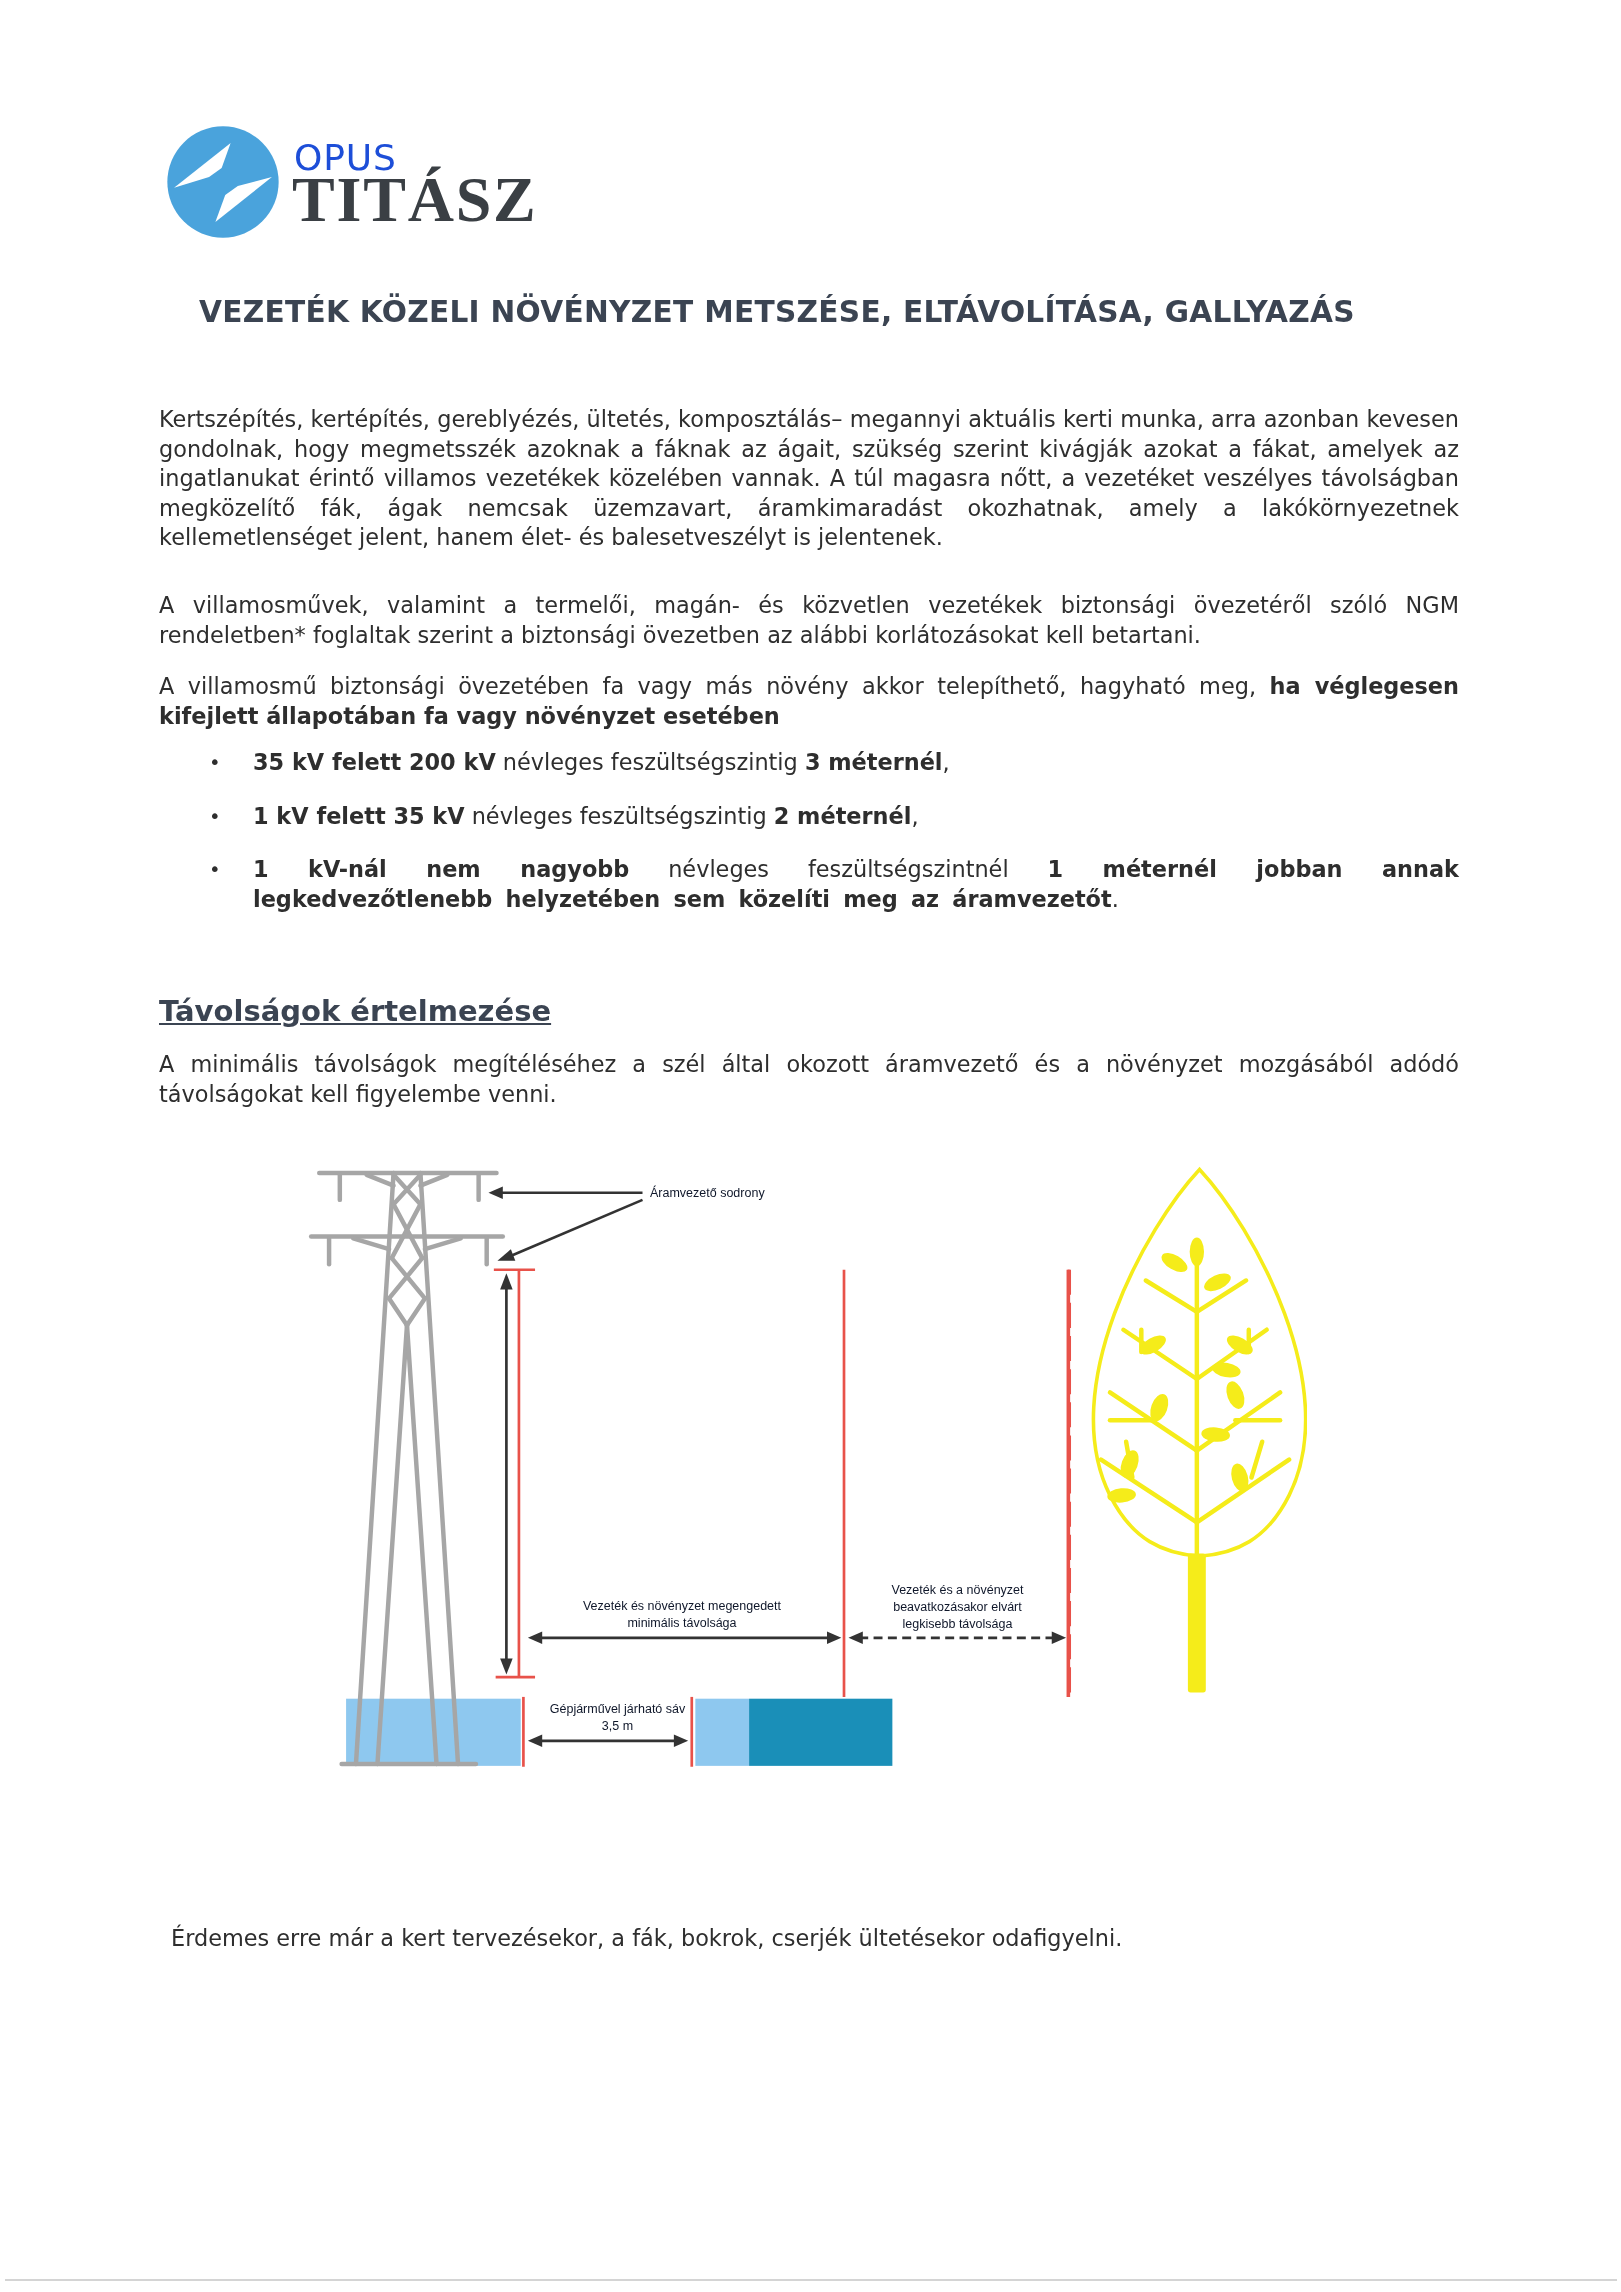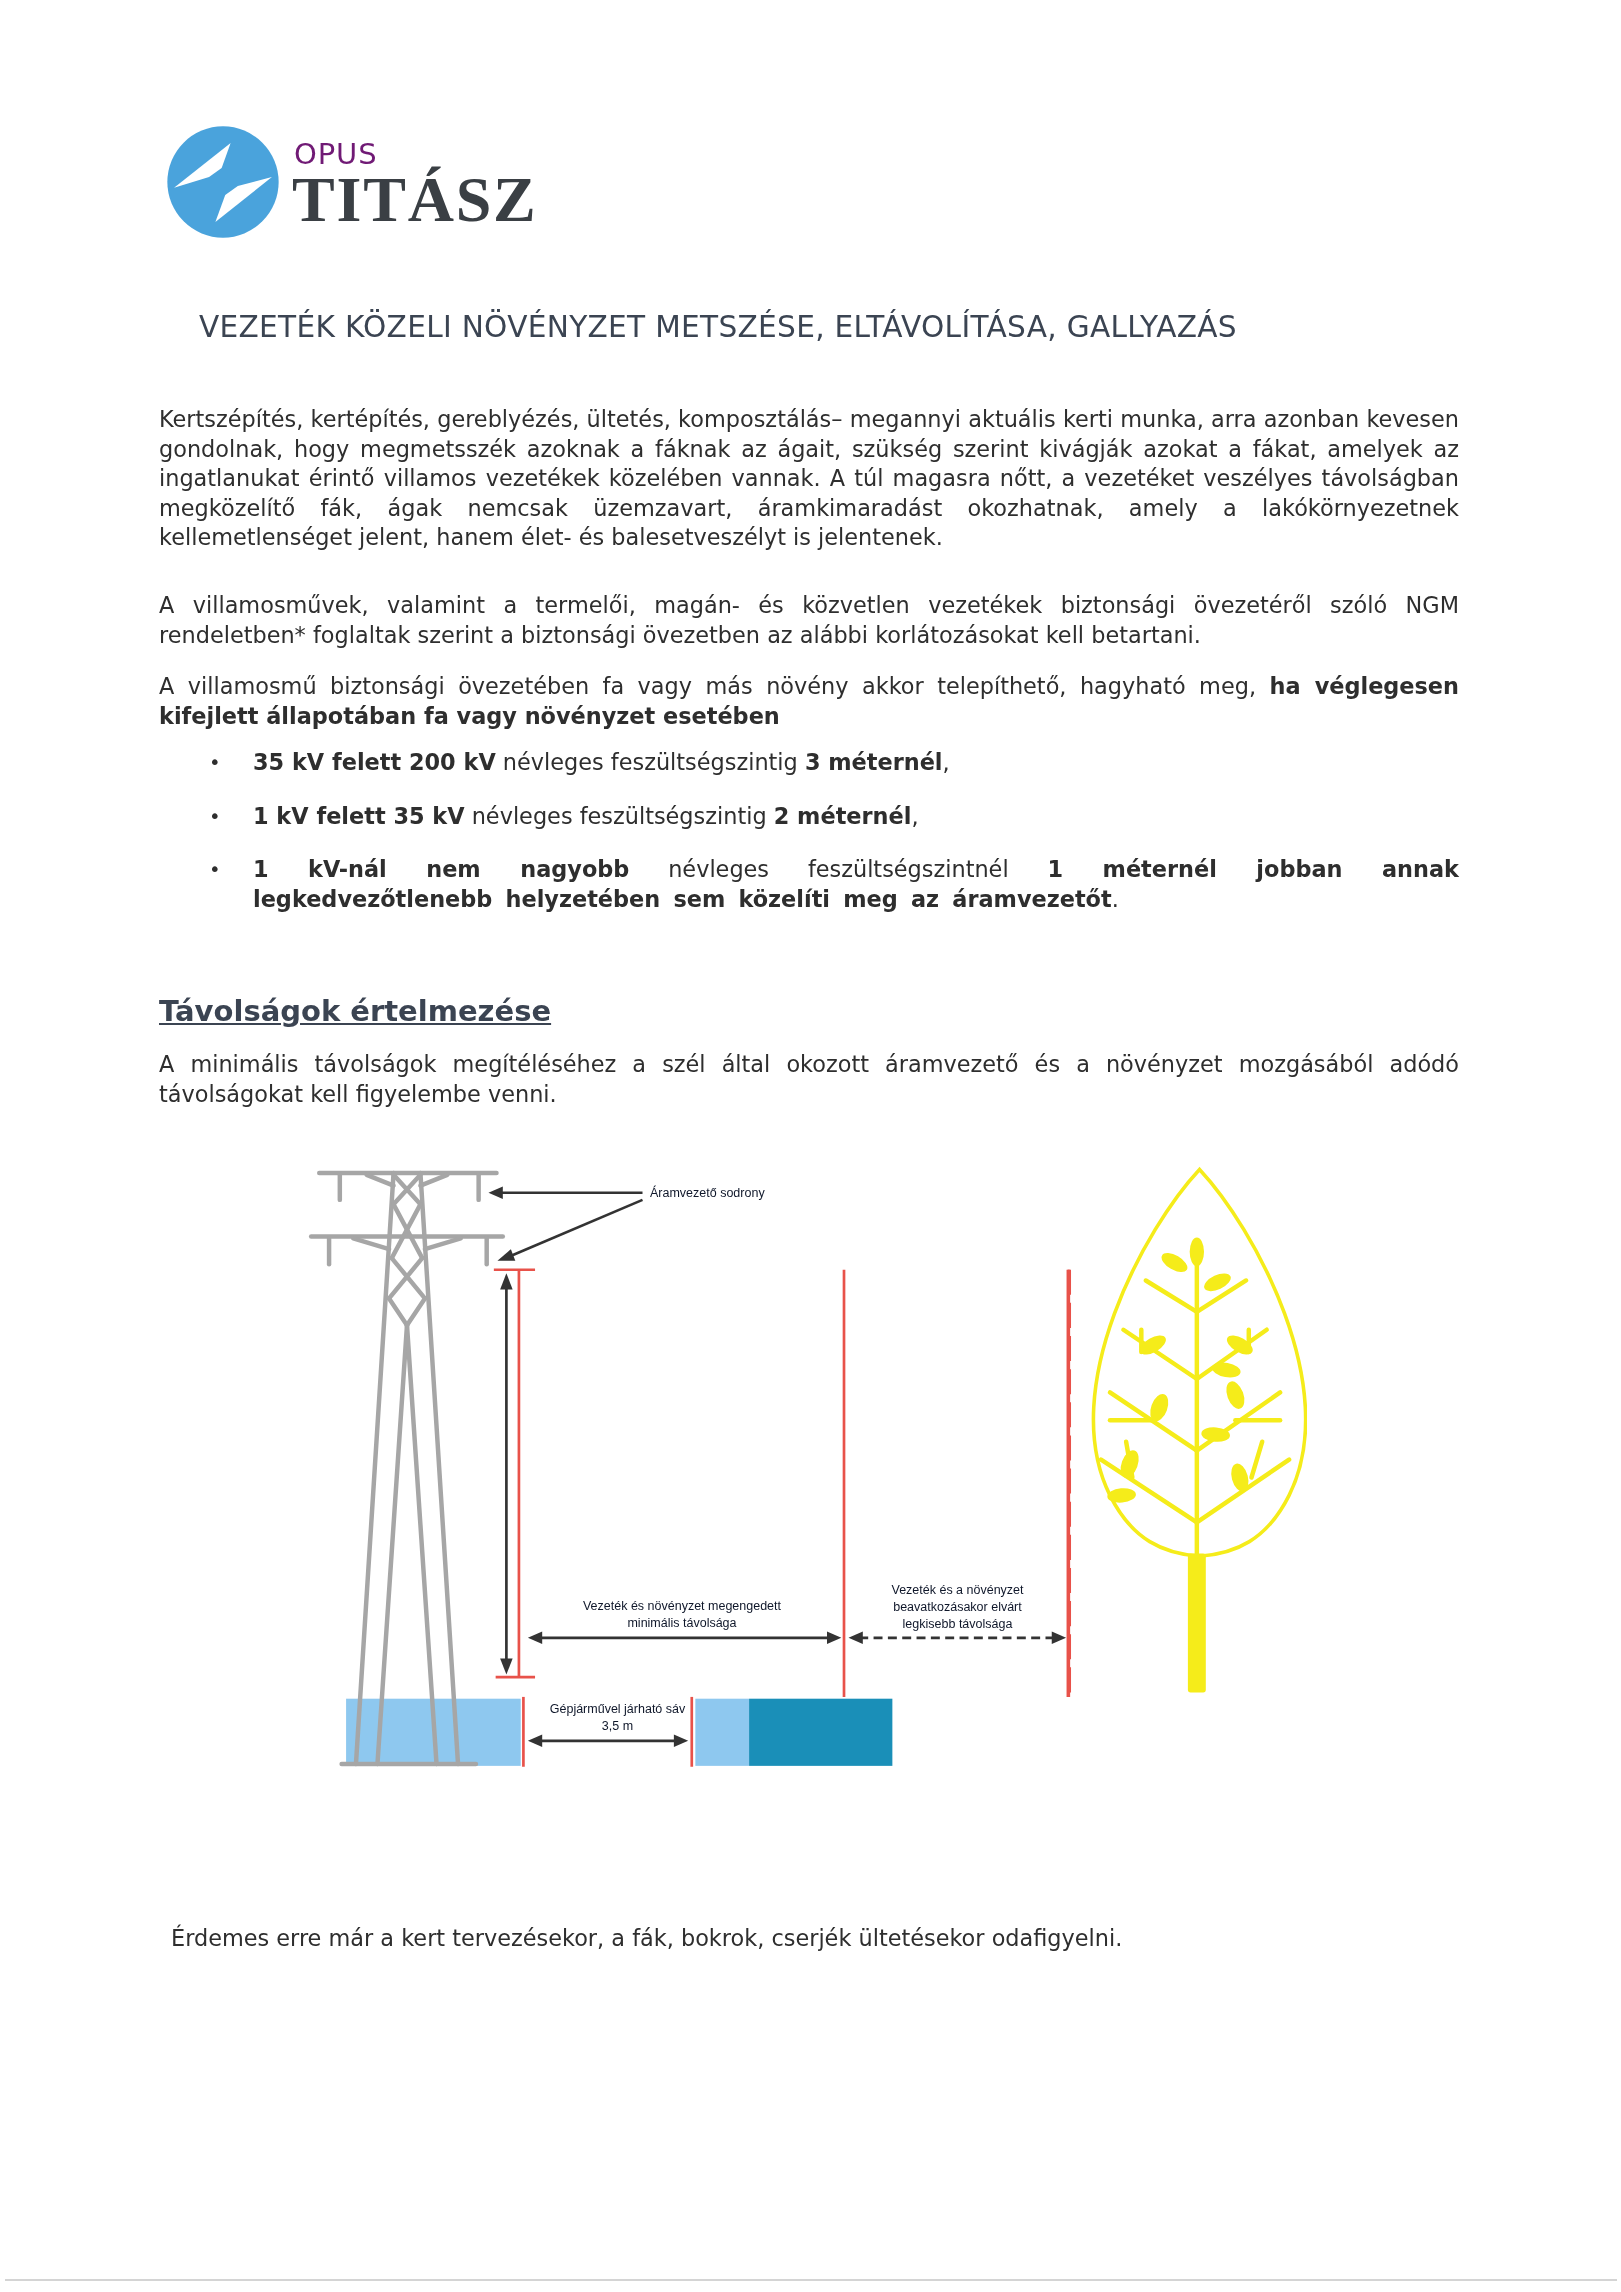--- a/index.html
+++ b/index.html
@@ -3,26 +3,26 @@
 <meta charset="utf-8">
 <style>
   html, body { margin: 0; padding: 0; background: #ffffff; }
   body { width: 1621px; height: 2293px; position: relative; overflow: hidden;
          font-family: "DejaVu Sans", sans-serif; color: #2b2b2b; }
   .page { position: absolute; left: 0; top: 0; width: 1621px; height: 2293px; }
 
   
   .logo { position: absolute; left: 166px; top: 125px; width: 385px; height: 121px; }
   .logo-circle { position: absolute; left: 0; top: 0; width: 114px; height: 114px; }
-  .logo-opus { position: absolute; left: 128px; top: 11.6px; font-size: 29px; font-weight: normal;
-               color: #701a75; letter-spacing: 0.9px; font-family: "DejaVu Sans", sans-serif; }
+  .logo-opus { position: absolute; left: 128px; top: 11.6px; font-size: 36px; font-weight: normal;
+               color: #1d4ed8; letter-spacing: 0.9px; font-family: "DejaVu Sans", sans-serif; }
   .logo-titasz { position: absolute; left: 126px; top: 43px; font-size: 64px; font-weight: bold;
                  color: #3a3f44; letter-spacing: 1.8px; font-family: Liberation Serif, serif; line-height: 1; }
 
-  .title { position: absolute; left: 199px; top: 310px; width: 1254px; font-size: 29.6px; font-weight: normal;
+  .title { position: absolute; left: 199px; top: 295px; width: 1254px; font-size: 29.6px; font-weight: bold;
            color: #3b4452; letter-spacing: 0.3px; }
 
   .para { position: absolute; left: 159px; width: 1300px; font-size: 22.4px; line-height: 29.6px;
           text-align: justify; color: #2e2e2e; }
   .para b { font-weight: bold; }
 
   .bullets { position: absolute; left: 159px; top: 748px; width: 1300px; }
   .bullet { position: relative; padding-left: 94px; font-size: 22.4px; line-height: 29.6px;
             text-align: justify; margin-bottom: 24px; color: #2e2e2e; }
   .bullet .dot { position: absolute; left: 50px; top: 0; font-size: 19.7px; }

